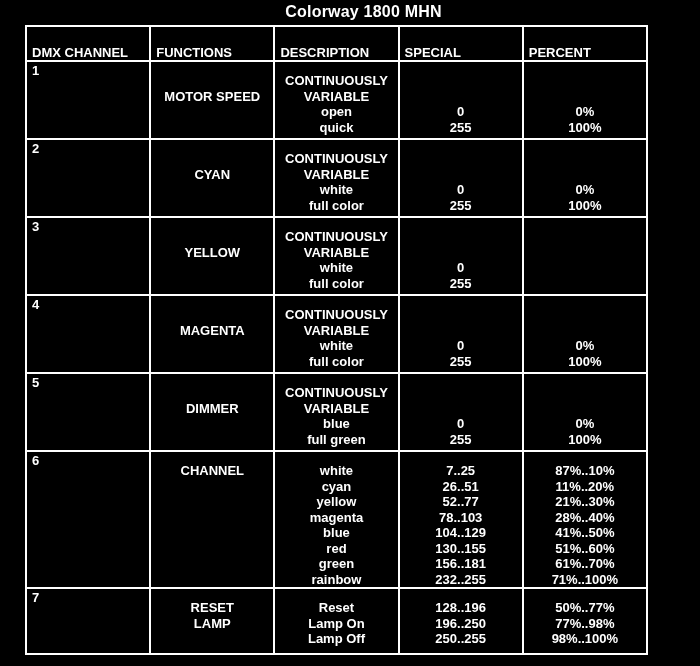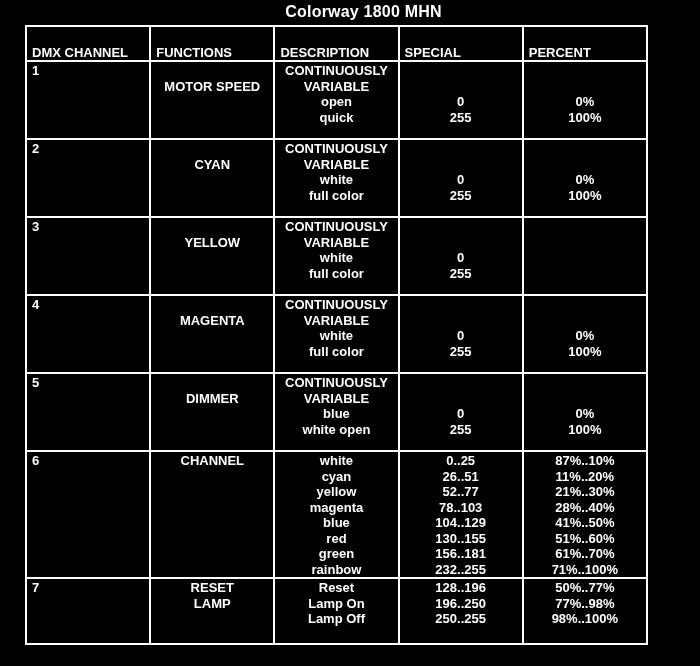--- a/index.html
+++ b/index.html
@@ -38,21 +38,21 @@
   .dmx-table th {
     text-align: left;
     height: 34px;
     padding: 18px 0 0 5px;
     font-weight: bold;
   }
   .dmx-table td.channel-cell {
     text-align: left;
     padding: 1px 0 0 5px;
   }
-  .dmx-table td.stack-cell { padding-top: 1px; margin-left: 32px; }
+  .dmx-table td.stack-cell { padding-top: 11px; margin-left: 32px; }
   .dmx-table .line {
     height: 15.5px;
     line-height: 15.5px;
     text-align: center;
     white-space: nowrap;
     overflow: hidden;
   }
   
   .dmx-table tbody tr { height: 78px; }
   .dmx-table tbody tr:nth-child(6) { height: 125px; }
@@ -184,21 +184,21 @@
       <tr>
         <td class="channel-cell">5</td>
         <td class="stack-cell">
           <div class="line"></div>
           <div class="line">DIMMER</div>
         </td>
         <td class="stack-cell">
           <div class="line">CONTINUOUSLY</div>
           <div class="line">VARIABLE</div>
           <div class="line">blue</div>
-          <div class="line">white open</div>
+          <div class="line">full green</div>
         </td>
         <td class="stack-cell">
           <div class="line"></div>
           <div class="line"></div>
           <div class="line">0</div>
           <div class="line">255</div>
         </td>
         <td class="stack-cell">
           <div class="line"></div>
           <div class="line"></div>
@@ -215,21 +215,21 @@
           <div class="line">white</div>
           <div class="line">cyan</div>
           <div class="line">yellow</div>
           <div class="line">magenta</div>
           <div class="line">blue</div>
           <div class="line">red</div>
           <div class="line">green</div>
           <div class="line">rainbow</div>
         </td>
         <td class="stack-cell">
-          <div class="line">0..25</div>
+          <div class="line">7..25</div>
           <div class="line">26..51</div>
           <div class="line">52..77</div>
           <div class="line">78..103</div>
           <div class="line">104..129</div>
           <div class="line">130..155</div>
           <div class="line">156..181</div>
           <div class="line">232..255</div>
         </td>
         <td class="stack-cell">
           <div class="line">87%..10%</div>

